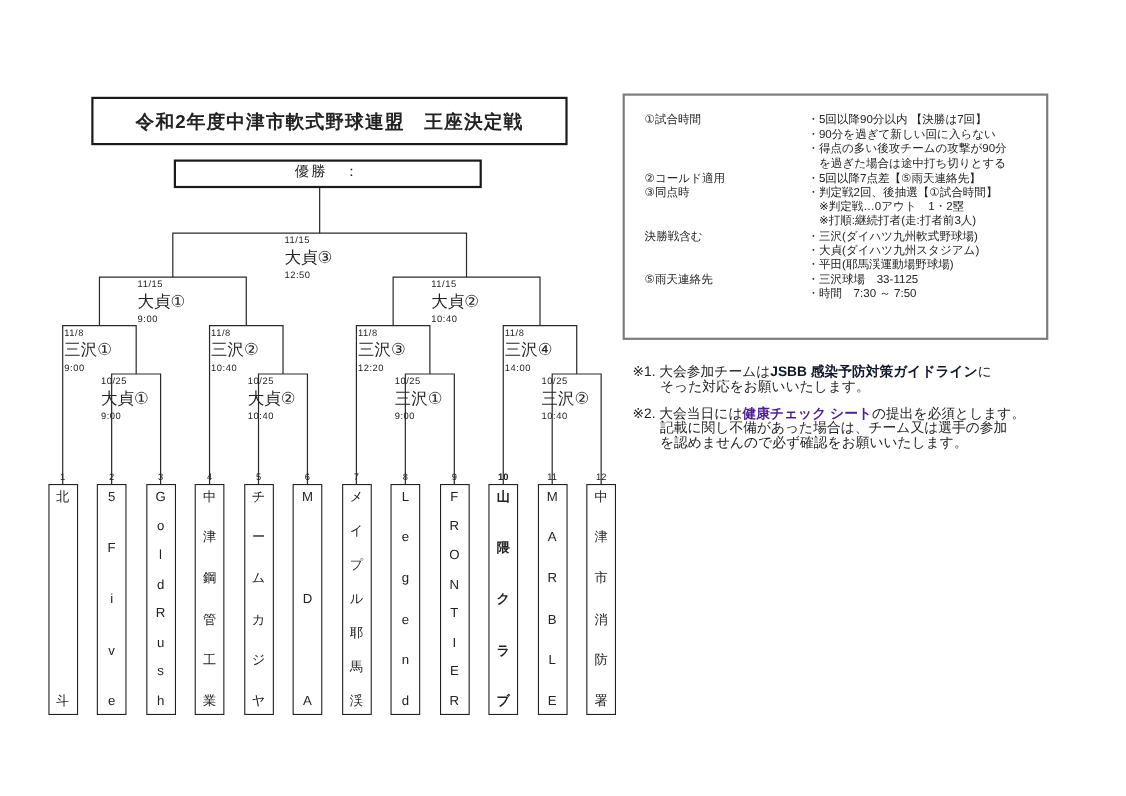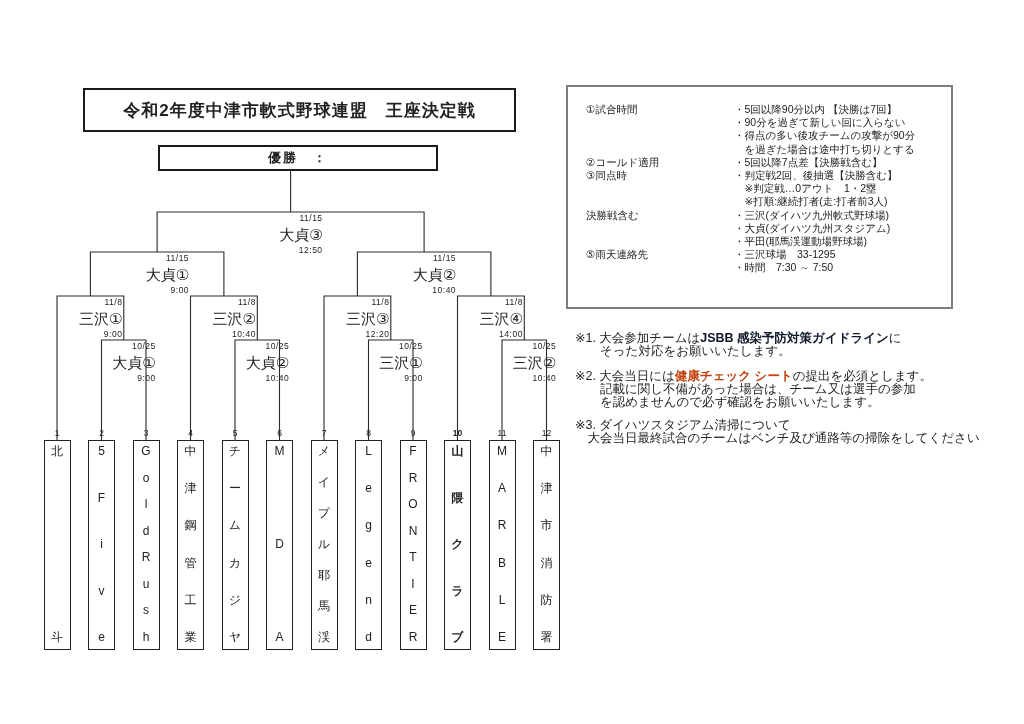--- a/index.html
+++ b/index.html
@@ -7,29 +7,29 @@
   body { font-family:"Liberation Sans","DejaVu Sans",sans-serif; color:#222; }
   #stage { position:relative; width:1024px; height:721px; background:#ffffff; overflow:hidden; }
 
   .abs { position:absolute; }
 
   
   #title-box { left:83px; top:88px; width:433px; height:44px; border:2px solid #1a1a1a;
                display:flex; align-items:center; justify-content:center;
                font-size:17px; font-weight:bold; letter-spacing:1px; }
   #champion-box { left:158px; top:145px; width:280px; height:26px; border:2px solid #1a1a1a;
-                  display:flex; align-items:center; justify-content:center;
-                  font-size:13px; font-weight:bold; letter-spacing:2px; }
+                  display:flex; justify-content:center;
+                  font-size:13px; font-weight:normal; letter-spacing:2px; }
 
   
   #bracket-svg { left:0; top:0; width:1024px; height:724px; }
   #bracket-svg path { fill:none; stroke:#2a2a2a; stroke-width:1.1; }
 
   
-  .match-label { position:absolute; width:64px; margin-left:-32px; text-align:right; line-height:1; }
+  .match-label { position:absolute; width:64px; margin-left:-32px; text-align:left; line-height:1; }
   .match-label .d { font-size:8.5px; letter-spacing:0.5px; }
   .match-label .v { font-size:15px; margin-top:4px; }
   .match-label .t { font-size:8.5px; margin-top:4px; letter-spacing:0.5px; }
 
   
   .team { position:absolute; top:427px; width:27px; margin-left:-13.5px; text-align:center; }
   .team .num { font-size:8.5px; height:13px; line-height:13px; }
   .team .box { height:210px; border:1.2px solid #222; background:#fff;
                display:flex; flex-direction:column; justify-content:space-between;
                align-items:center; padding:4px 0 6px 0; }
@@ -282,25 +282,25 @@
         <div class="info-row">
           <div class="info-label"></div>
           <div class="info-value">・得点の多い後攻チームの攻撃が90分</div>
         </div>
         <div class="info-row">
           <div class="info-label"></div>
           <div class="info-value">　を過ぎた場合は途中打ち切りとする</div>
         </div>
         <div class="info-row">
           <div class="info-label">②コールド適用</div>
-          <div class="info-value">・5回以降7点差【決勝戦含む】</div>
+          <div class="info-value">・5回以降7点差【⑤雨天連絡先】</div>
         </div>
         <div class="info-row">
           <div class="info-label">③同点時</div>
-          <div class="info-value">・判定戦2回、後抽選【決勝含む】</div>
+          <div class="info-value">・判定戦2回、後抽選【①試合時間】</div>
         </div>
         <div class="info-row">
           <div class="info-label"></div>
           <div class="info-value">　※判定戦…0アウト　1・2塁</div>
         </div>
         <div class="info-row">
           <div class="info-label"></div>
           <div class="info-value">　※打順:継続打者(走:打者前3人)</div>
         </div>
         <div class="info-row">
@@ -310,36 +310,32 @@
         <div class="info-row">
           <div class="info-label"></div>
           <div class="info-value">・大貞(ダイハツ九州スタジアム)</div>
         </div>
         <div class="info-row">
           <div class="info-label"></div>
           <div class="info-value">・平田(耶馬渓運動場野球場)</div>
         </div>
         <div class="info-row">
           <div class="info-label">⑤雨天連絡先</div>
-          <div class="info-value">・三沢球場　33-1295</div>
+          <div class="info-value">・三沢球場　33-1125</div>
         </div>
         <div class="info-row">
           <div class="info-label"></div>
           <div class="info-value">・時間　7:30 ～ 7:50</div>
         </div>
       </div>
   </div>
 
   <div id="note-1" class="note">
       <div class="note-line"><span>※1. 大会参加チームは</span><span style="color: #0f172a; font-weight: bold;">JSBB 感染予防対策ガイドライン</span><span>に</span></div>
       <div class="note-line"><span>　　そった対応をお願いいたします。</span></div>
     </div>
   <div id="note-2" class="note">
-      <div class="note-line"><span>※2. 大会当日には</span><span style="color: #c2410c; font-weight: bold;">健康チェック シート</span><span>の提出を必須とします。</span></div>
+      <div class="note-line"><span>※2. 大会当日には</span><span style="color: #4c1d95; font-weight: bold;">健康チェック シート</span><span>の提出を必須とします。</span></div>
       <div class="note-line"><span>　　記載に関し不備があった場合は、チーム又は選手の参加</span></div>
       <div class="note-line"><span>　　を認めませんので必ず確認をお願いいたします。</span></div>
     </div>
-  <div id="note-3" class="note">
-      <div class="note-line"><span>※3. ダイハツスタジアム清掃について</span></div>
-      <div class="note-line"><span>　大会当日最終試合のチームはベンチ及び通路等の掃除をしてください</span></div>
-    </div>
 
 </div>
 
 </body></html>

